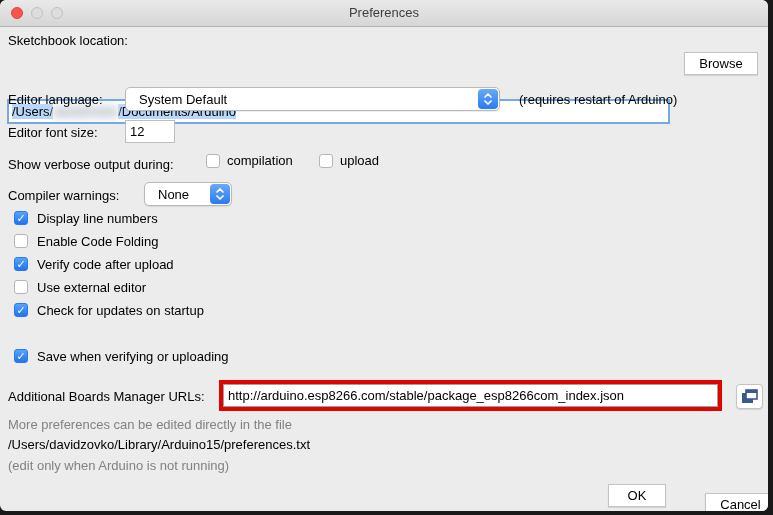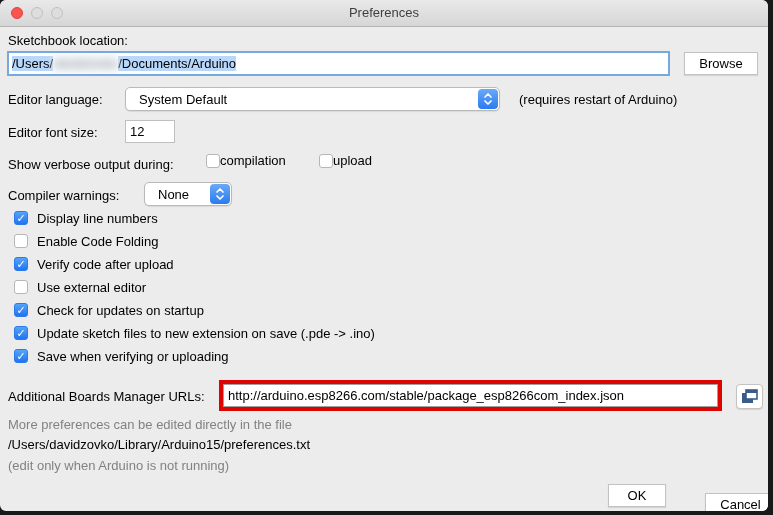--- a/index.html
+++ b/index.html
@@ -32,21 +32,21 @@
   .tl.max   { left:51px; background:#dddddd; border:1px solid #c0c0c0; }
 
   .lbl { position:absolute; white-space:nowrap; }
   .gray { color:#828282; }
 
   
   .tfield {
     position:absolute; background:#fff; border:1px solid #bfbfbf;
     display:flex; align-items:center; padding:0 4px; white-space:nowrap; overflow:hidden;
   }
-  .tfield.focused { border:2px solid #77a9e1; padding:0 3px; }
+  .tfield.focused { border:2px solid #77a9e1; padding:0 3px;margin-top:48px; }
   .sel { background:#b9d7fb; }
   .redacted { filter:blur(4px); color:#9a9a9a; background:#e9eef5; }
 
   
   .btn {
     position:absolute; background:#fff; border:1px solid #c3c3c3; border-radius:0;
     box-shadow:0 1px 1px rgba(0,0,0,.10);
     display:flex; align-items:center; justify-content:center;
     font-size:13px; cursor:default;
   }
@@ -68,21 +68,21 @@
   .cb {
     width:14px; height:14px; border-radius:3px;
     background:#fff; border:1px solid #b6b6b6; flex:none;
     display:inline-flex; align-items:center; justify-content:center;
   }
   .cb.checked {
     background:linear-gradient(#55a5f9,#2173f2); border:1px solid #2b79ea;
   }
   .cb.checked::before { content:"\2713"; color:#fff; font-size:11px; font-weight:bold; line-height:1; }
   .cbrow { position:absolute; display:flex; align-items:flex-start; gap:9px; height:18px; }
-  .inline-cb { display:flex; align-items:center; }
+  .inline-cb { display:flex; align-items:center; gap:7px; }
 
   
   .red-rect {
     position:absolute; left:219px; top:380px; width:503px; height:31px;
     border:4px solid #dd0502; background:#fff;
     display:flex; align-items:center;
   }
   .red-rect .urlfield {
     width:100%; height:100%; border:1px solid #a0a0a0;
     display:flex; align-items:center; padding:0 4px;
@@ -165,24 +165,20 @@
     <span>Verify code after upload</span>
   </div>
   <div class="cbrow" style="left:14px; top:280px;">
     <span class="cb"></span>
     <span>Use external editor</span>
   </div>
   <div class="cbrow" style="left:14px; top:303px;">
     <span class="cb checked"></span>
     <span>Check for updates on startup</span>
   </div>
-  <div class="cbrow" style="left:14px; top:326px;">
-    <span class="cb checked"></span>
-    <span>Update sketch files to new extension on save (.pde -&gt; .ino)</span>
-  </div>
   <div class="cbrow" style="left:14px; top:349px;">
     <span class="cb checked"></span>
     <span>Save when verifying or uploading</span>
   </div>
 
   <div class="lbl" style="left:8px; top:389px;">Additional Boards Manager URLs:</div>
   <div class="red-rect">
     <div class="urlfield">http://arduino.esp8266.com/stable/package_esp8266com_index.json</div>
   </div>
   <div class="iconbtn">

